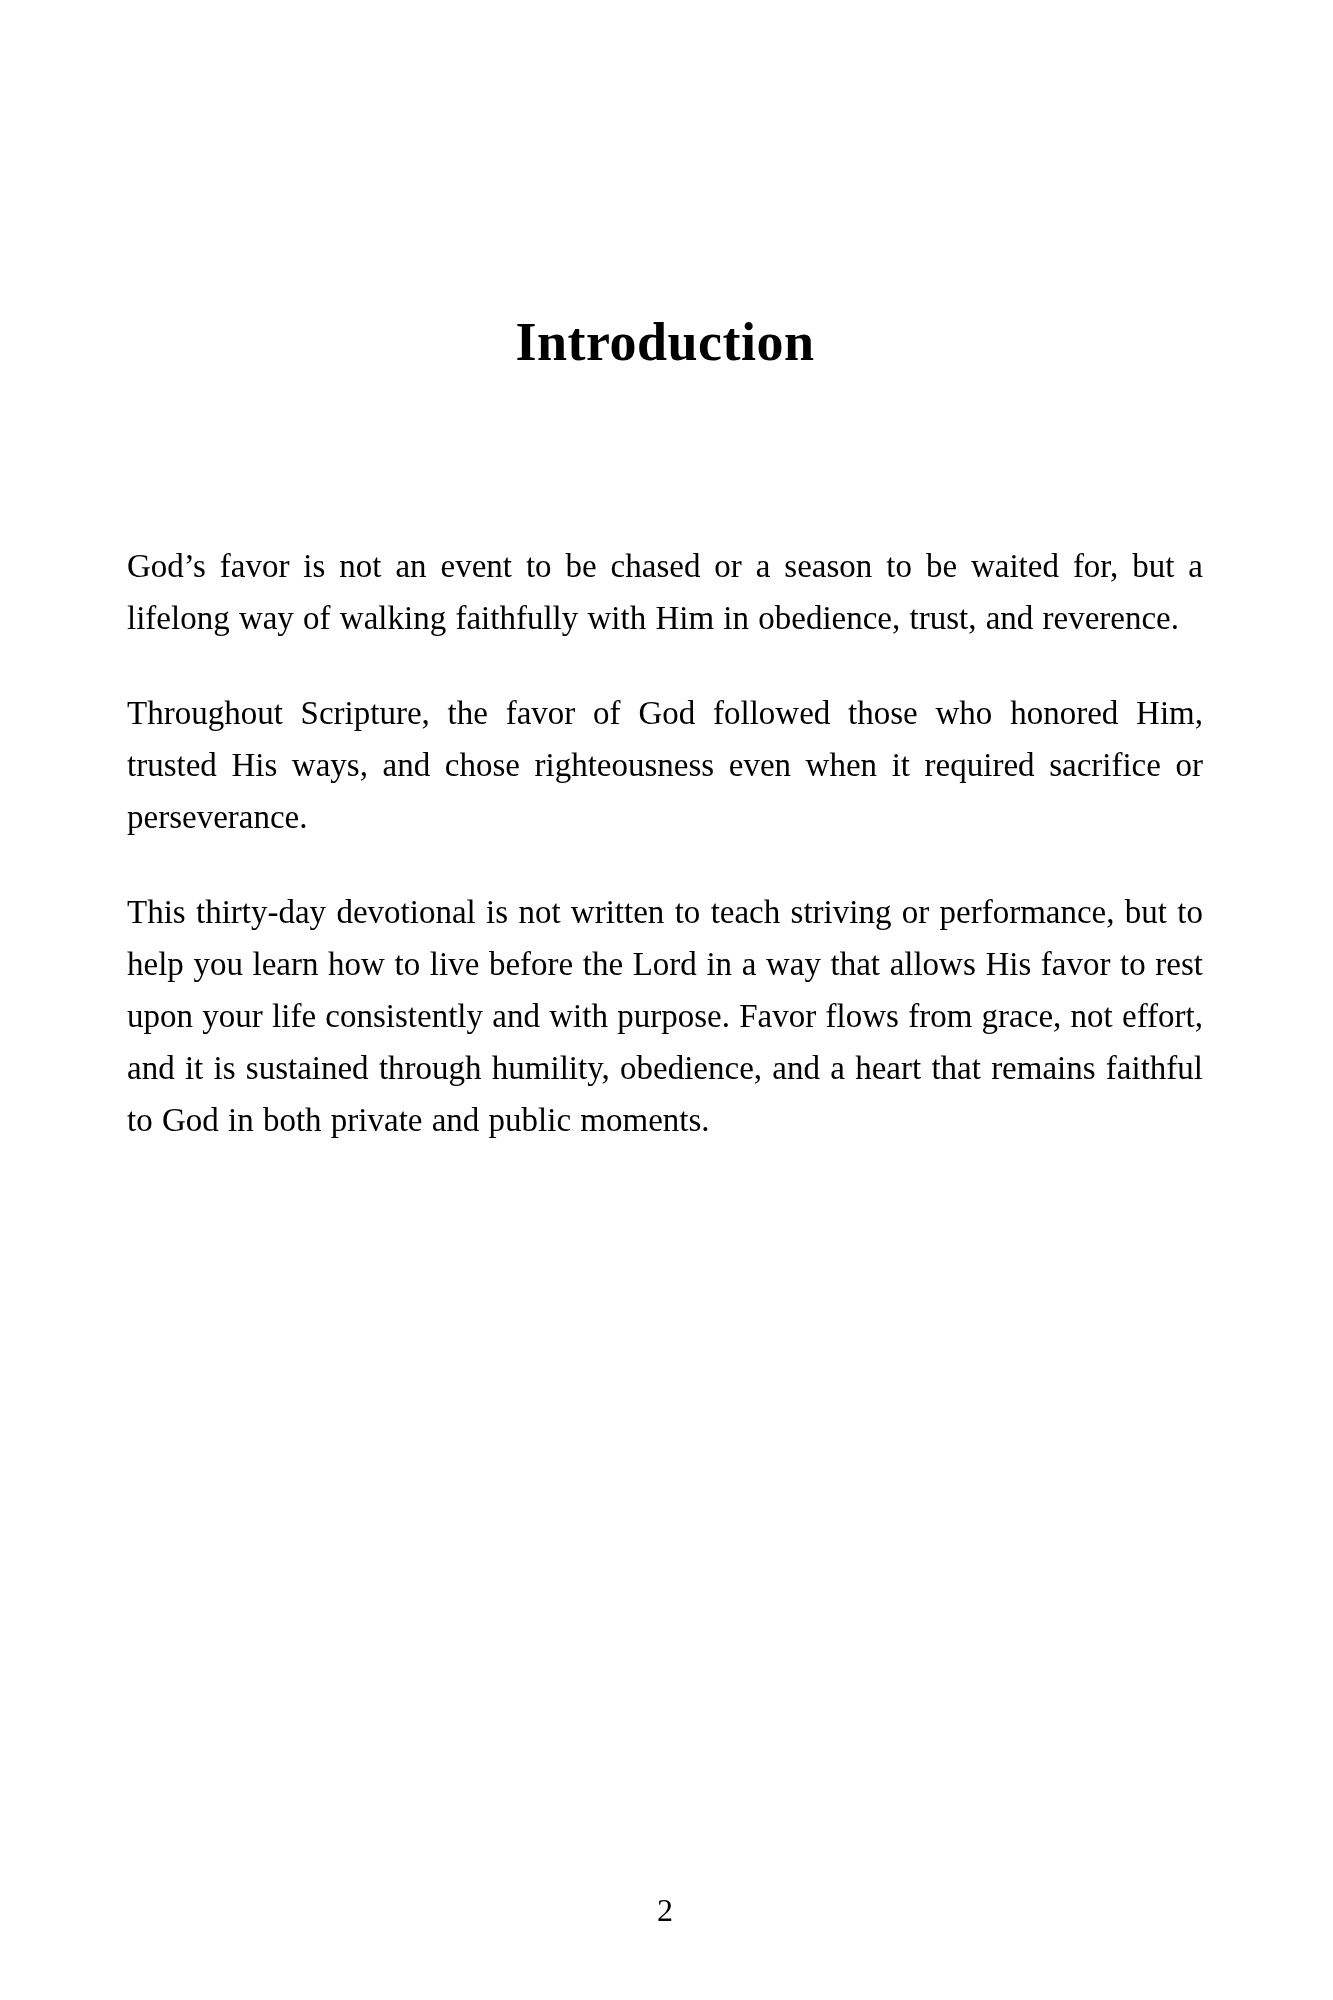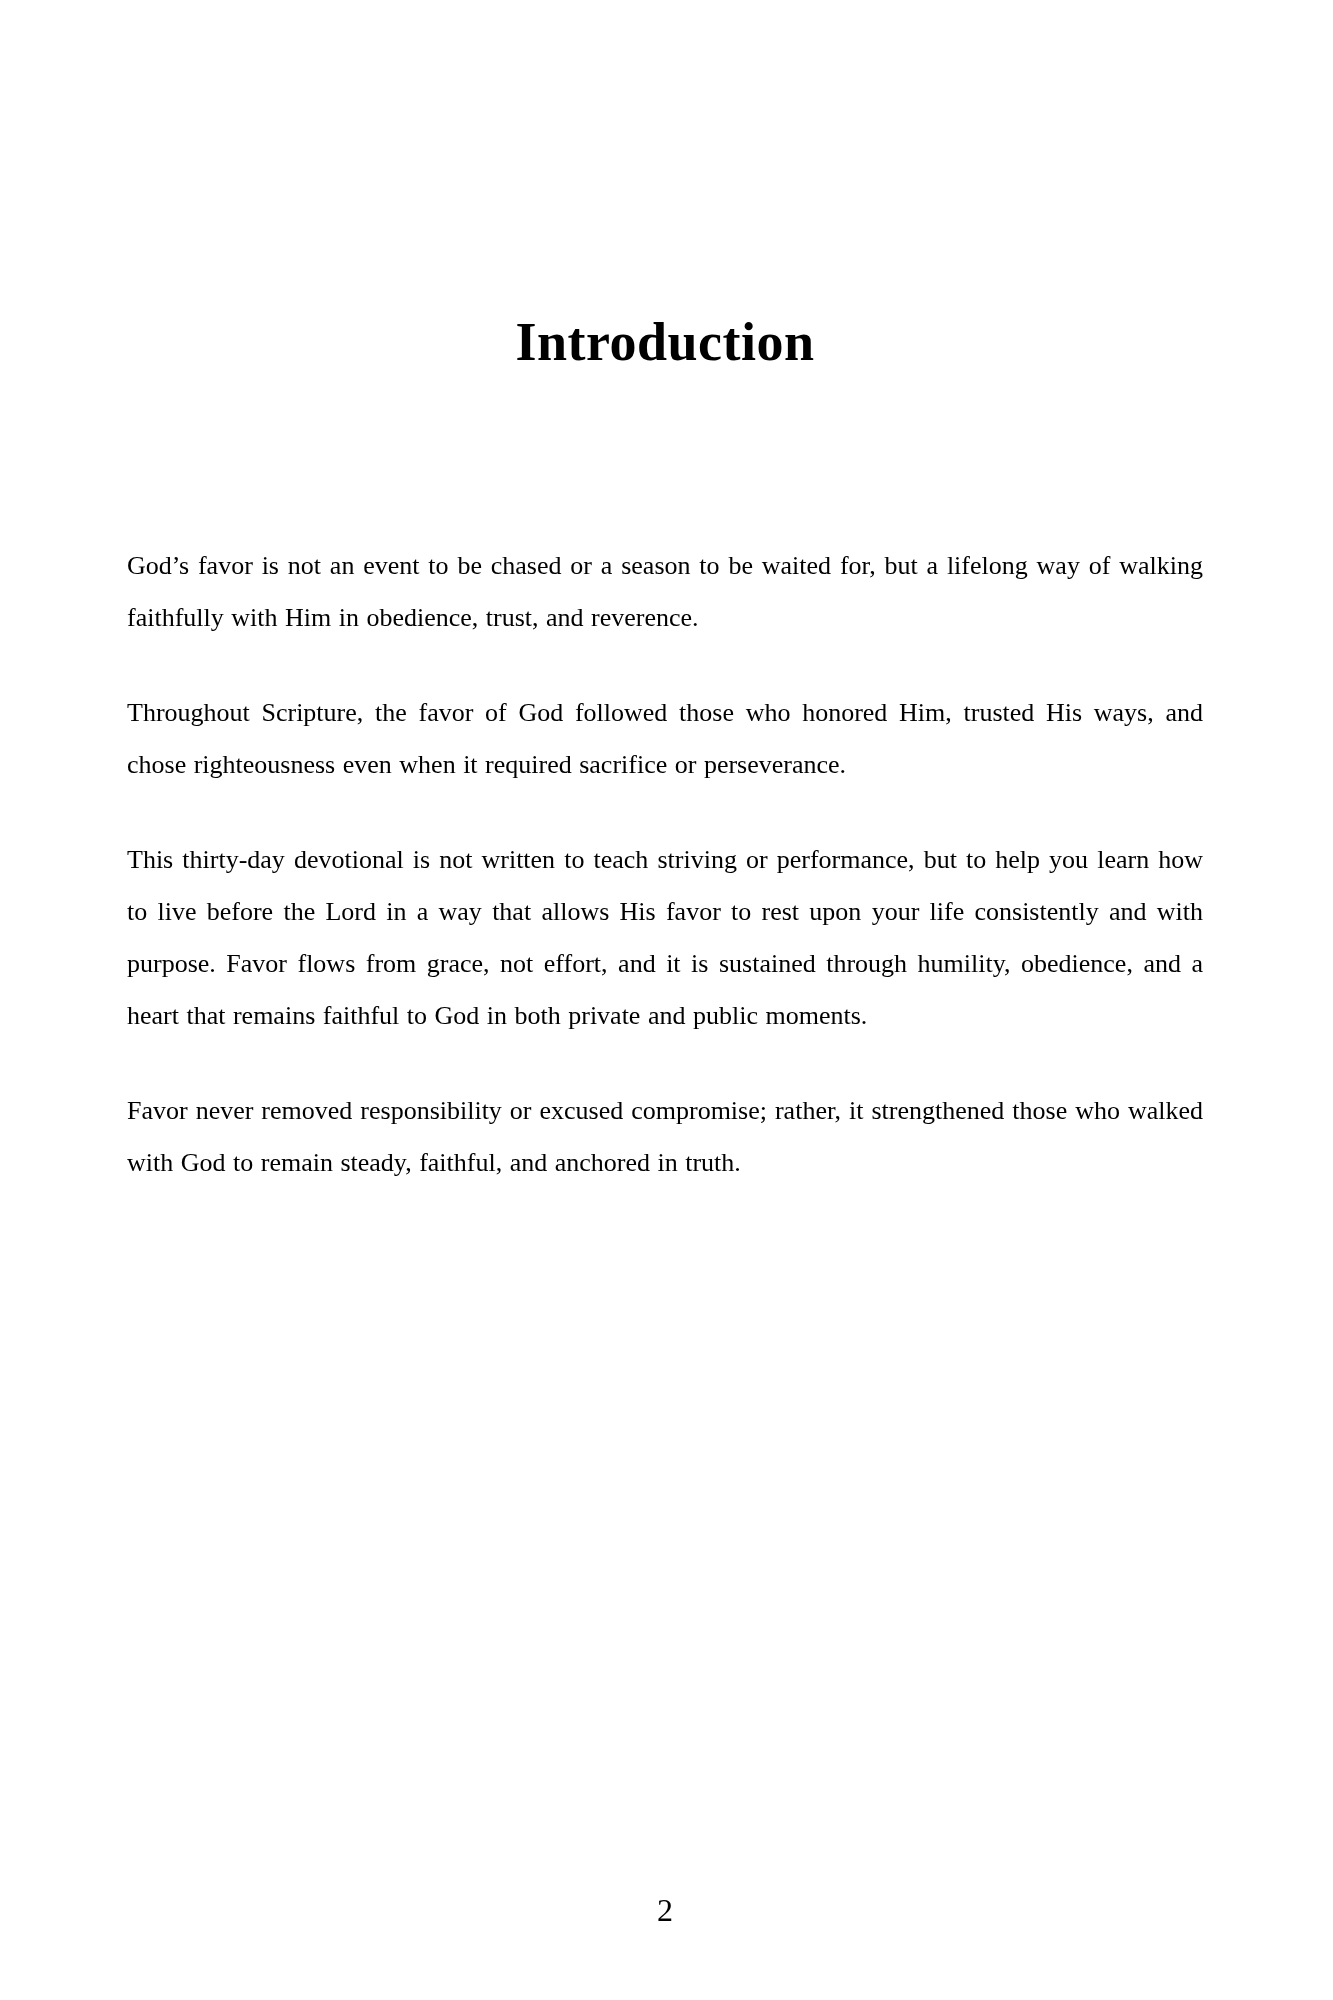--- a/index.html
+++ b/index.html
@@ -22,21 +22,21 @@
   .doc-title {
     margin: 0 0 170px 0;
     font-size: 54px;
     line-height: 56px;
     font-weight: 700;
     text-align: center;
     letter-spacing: 0.5px;
   }
   .body-text p {
     margin: 0 0 43px 0;
-    font-size: 26px;
+    font-size: 33px;
     line-height: 52px;
     text-align: justify;
     text-justify: inter-word;
     word-spacing: 1px;
     hyphens: none;
   }
   .page-number {
     position: absolute;
     top: 1890px;
     left: 127px;
@@ -49,17 +49,16 @@
 </head>
 <body>
 
 <div class="page">
   <h1 class="doc-title">Introduction</h1>
 
   <div class="body-text">
     <p>God’s favor is not an event to be chased or a season to be waited for, but a lifelong way of walking faithfully with Him in obedience, trust, and reverence.</p>
     <p>Throughout Scripture, the favor of God followed those who honored Him, trusted His ways, and chose righteousness even when it required sacrifice or perseverance.</p>
     <p>This thirty-day devotional is not written to teach striving or performance, but to help you learn how to live before the Lord in a way that allows His favor to rest upon your life consistently and with purpose. Favor flows from grace, not effort, and it is sustained through humility, obedience, and a heart that remains faithful to God in both private and public moments.</p>
-    <p>Favor never removed responsibility or excused compromise; rather, it strengthened those who walked with God to remain steady, faithful, and anchored in truth.</p>
   </div>
 
   <div class="page-number">2</div>
 </div>
 
 </body></html>

